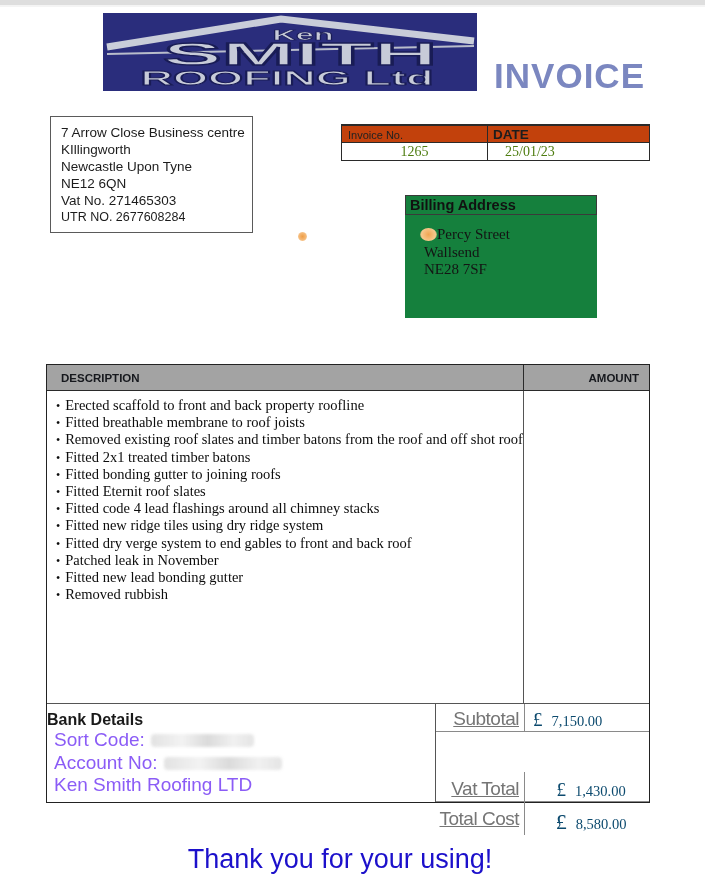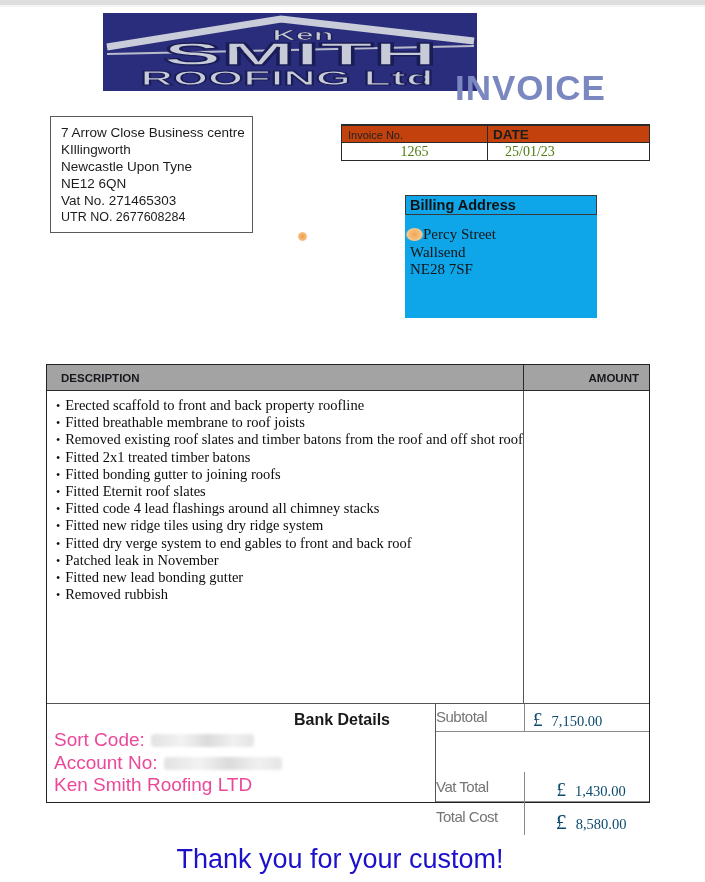--- a/index.html
+++ b/index.html
@@ -12,21 +12,22 @@
     overflow:hidden;
   }
   .top-strip {
     position:absolute; left:0; top:0; width:705px; height:7px;
     background:#dedede; border-bottom:2px solid #f4f4f4;
   }
   
   .logo { position:absolute; left:103px; top:13px; width:446px; height:78px; }
   
   .invoice-title {
-    position:absolute; left:455px; top:68px; width:190px;
+    position:absolute; left:455px; top:56px; width:190px;
+    text-align:right;
     font-size:35px; font-weight:bold; letter-spacing:1px;
     color:#7b87c0;
   }
   
   .sender-box {
     position:absolute; left:50px; top:116px; width:203px; height:117px;
     border:1px solid #5a5a5a;
     padding:7px 0 0 10px;
     font-size:13.5px; line-height:17px; color:#1c1c1c;
   }
@@ -47,29 +48,29 @@
   .meta-vals .c2 { padding:1px 0 0 17px; }
   
   .orange-dot {
     position:absolute; left:298px; top:232px; width:9px; height:9px;
     border-radius:50%;
     background:radial-gradient(circle, #ef9d45 0%, #f5bd7e 60%, rgba(249,222,189,0) 100%);
   }
   
   .billing-box {
     position:absolute; left:405px; top:195px; width:192px; height:123px;
-    background:#0ea5e9;
+    background:#15803d;
   }
   .billing-header {
     height:20px; border:1px solid #3a3a3a;
     font-size:14.5px; font-weight:bold; color:#111;
     padding:1px 0 0 4px;
   }
   .billing-lines {
-    margin-top:11px; padding-left:5px;
+    margin-top:11px; padding-left:19px;
     font-family:"Liberation Serif", serif;
     font-size:15px; line-height:17.5px; color:#141414;
   }
   .billing-redact {
     display:inline-block; width:17px; height:13px; margin:0 0 -2px -4px;
     border-radius:50%;
     background:radial-gradient(circle, #f0a552 0%, #f6c88d 65%, rgba(246,222,190,0) 100%);
   }
   
   .main-table {
@@ -84,36 +85,36 @@
   .mt-header .desc { width:477px; border-right:1px solid #2a2a2a; padding:7px 0 0 14px; }
   .mt-header .amt  { flex:1; text-align:right; padding:7px 10px 0 0; }
   .mt-body { flex:1; display:flex; }
   .mt-body .desc { width:477px; border-right:1px solid #555; padding:6px 0 0 9px; }
   .mt-body .amt  { flex:1; }
   .work-list { list-style:none; font-family:"Liberation Serif", serif; font-size:14.5px; line-height:16.2px; color:#0c0c0c; }
   .work-list li::before { content:"•"; font-size:12px; margin-right:5px; }
   .mt-bottom { height:99px; border-top:1px solid #555; display:flex; }
   
   .bank-cell { width:389px; border-right:1px solid #555; padding-top:7px; }
-  .bank-title { text-align:right; font-size:16px; font-weight:bold; color:#1a1a1a; margin-right:45px; }
-  .bank-line { font-size:19px; color:#ec4899; padding-left:7px; line-height:22.5px; position:relative; }
+  .bank-title { text-align:left; font-size:16px; font-weight:bold; color:#1a1a1a; margin-right:45px; }
+  .bank-line { font-size:19px; color:#8b5cf6; padding-left:7px; line-height:22.5px; position:relative; }
   .redact-blob {
     display:inline-block; height:13px; border-radius:4px; margin-left:6px;
     background:linear-gradient(90deg,#d9d9d9 0%,#efefef 30%,#cfcfcf 55%,#ececec 80%,#dcdcdc 100%);
     filter:blur(1.5px); opacity:.75; vertical-align:middle;
   }
   .blob-sort { width:103px; }
   .blob-acct { width:118px; }
   
   .totals-col { flex:1; display:flex; flex-direction:column; }
   .t-row { display:flex; border-bottom:1px solid #8a8a8a; }
   .t-row:last-child { border-bottom:none; }
   .t-row .t-label {
-    width:88px; padding:4px 5px 0 0;
-    font-size:15px; color:#757575; letter-spacing:-0.5px;
+    width:88px; text-align:right; padding:4px 5px 0 0;
+    font-size:19px; color:#757575; letter-spacing:-0.5px;text-decoration:underline;
   }
   .t-row .t-amount {
     flex:1; border-left:1px solid #8a8a8a;
     font-family:"Liberation Serif", serif; color:#0c4a6e;
     padding:5px 0 0 8px; white-space:nowrap;
   }
   .t-amount .pound { font-size:19px; margin-right:9px; }
   .t-amount .val { font-size:14.5px; }
   .row-sub { height:29px; }
   .row-vat { height:30px;margin-top:40px; }
@@ -218,13 +219,13 @@
         <div class="t-amount"><span class="pound">£</span><span class="val">1,430.00</span></div>
       </div>
       <div class="t-row row-total">
         <div class="t-label">Total Cost</div>
         <div class="t-amount"><span class="pound">£</span><span class="val">8,580.00</span></div>
       </div>
     </div>
   </div>
 </div>
 
-<div class="footer-msg">Thank you for your custom!</div>
+<div class="footer-msg">Thank you for your using!</div>
 
 </body></html>

